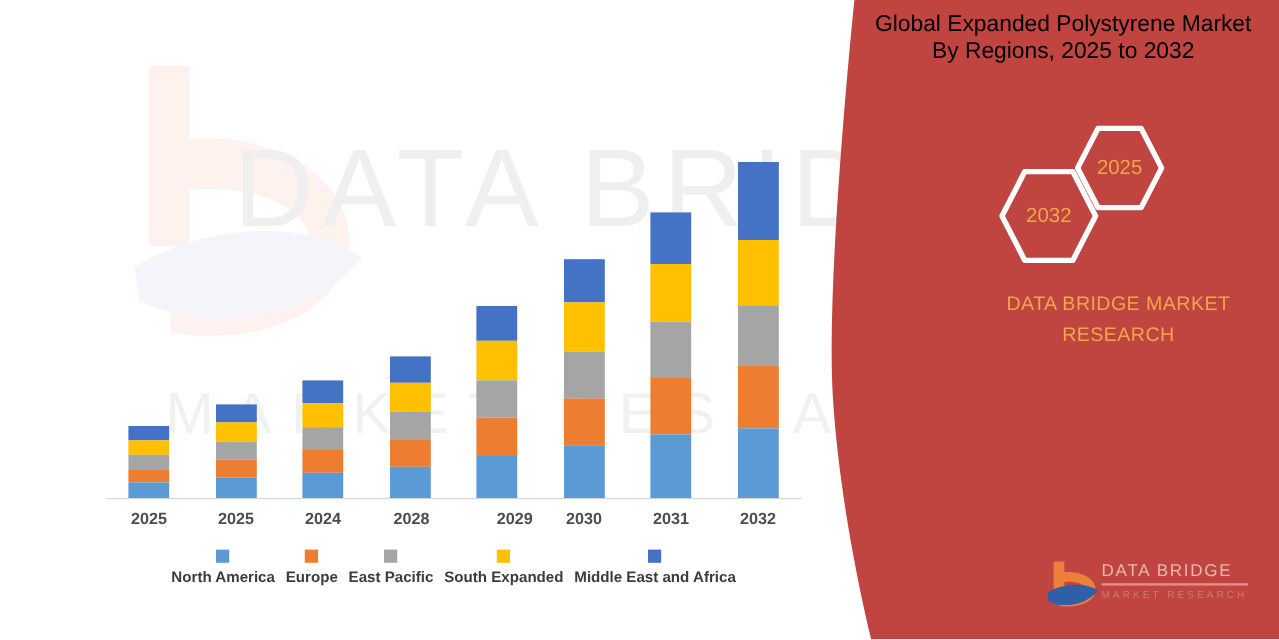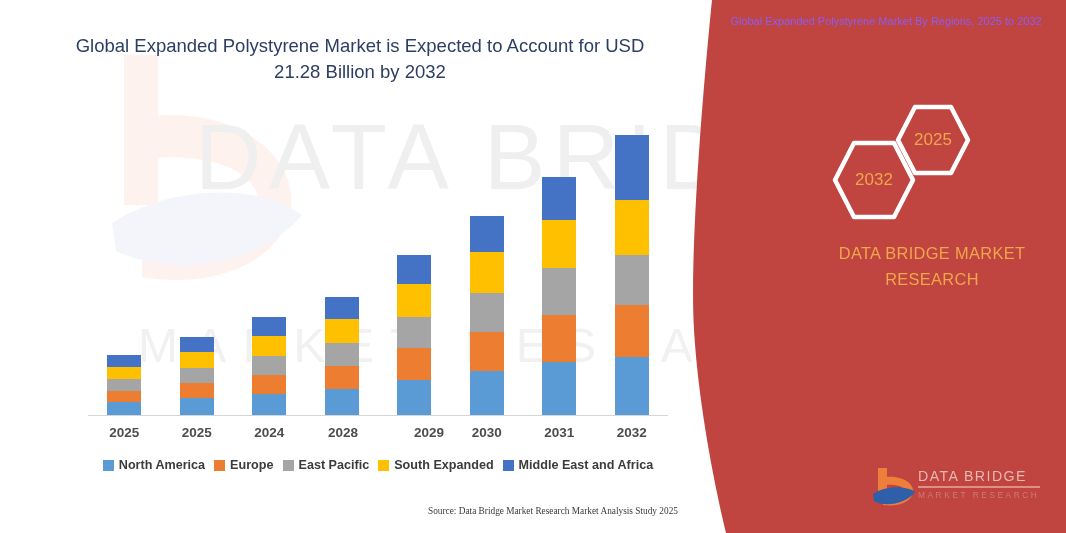--- a/index.html
+++ b/index.html
@@ -51,37 +51,37 @@
   .xlab{
     position:absolute;width:72px;text-align:center;
     font-size:13.5px;font-weight:bold;color:#4d4d4d;
   }
 
   .legend{
     position:absolute;left:88px;top:458px;width:580px;
     display:flex;justify-content:center;align-items:center;gap:9px;
     font-size:12.6px;font-weight:bold;color:#3c3c3c;
   }
-  .lg-item{display:flex;align-items:center;gap:5px;white-space:nowrap;}
+  .lg-item{display:flex;align-items:center;gap:5px;white-space:nowrap;flex-direction:column;}
   .lg-sw{width:11px;height:11px;display:inline-block;}
 
   .footer{
     position:absolute;left:0;top:506px;width:700px;height:18px;
     font-family:"Liberation Serif", serif;
     font-size:9.3px;color:#3b3b3b;
   }
   .foot-left{position:absolute;left:90px;top:0;white-space:nowrap;}
   .foot-right{position:absolute;left:428px;top:0;white-space:nowrap;}
 
   
   .redpanel{position:absolute;left:0;top:0;width:1066px;height:533px;}
   .rp-title{
     position:absolute;left:726px;top:10px;width:320px;
-    text-align:center;color:#8b5cf6;
-    font-size:11px;line-height:22px;font-weight:400;
+    text-align:center;color:#000000;
+    font-size:19px;line-height:22px;font-weight:400;
   }
   .hex{
     position:absolute;
     display:flex;align-items:center;justify-content:center;
     color:#f0a64a;font-size:17px;font-weight:400;
   }
   .hex svg{position:absolute;inset:0;}
   .hex span{position:relative;z-index:2;}
   .hex-2025{left:895px;top:104px;width:76px;height:72px;}
   .hex-2032{left:832px;top:140px;width:84px;height:80px;}
@@ -104,21 +104,20 @@
   <div class="wm-layer">
     <svg class="wm-logo" viewBox="0 0 200 265">
       <path d="M18 0 L52 0 L52 150 L18 150 Z" fill="#fdf2ee"></path>
       <path d="M40 62 C120 50 190 95 185 150 C180 205 110 235 36 222 L36 186 C100 196 150 178 152 148 C154 118 104 96 40 104 Z" fill="#fdf2ee"></path>
       <path d="M6 168 C60 132 150 126 196 160 C150 214 66 222 10 196 Z" fill="#f3f5fb"></path>
     </svg>
     <div class="wm-text wm-line1">DATA BRIDGE</div>
     <div class="wm-text wm-line2">MARKET RESEARCH</div>
   </div>
 
-  <div class="title">Global Expanded Polystyrene Market is Expected to Account for USD 21.28 Billion by 2032</div>
 
   <div class="chart">
     <div class="axis"></div>
     <div class="bars" id="bars">
         <div class="bar" style="left: 19.25px; height: 60px;">
           <div class="seg" style="background: rgb(91, 155, 213); height: 21.0269%;"></div>
           <div class="seg" style="background: rgb(237, 125, 49); height: 19.3154%;"></div>
           <div class="seg" style="background: rgb(165, 165, 165); height: 19.3154%;"></div>
           <div class="seg" style="background: rgb(255, 192, 0); height: 21.0269%;"></div>
           <div class="seg" style="background: rgb(68, 114, 196); height: 19.3154%;"></div>
@@ -201,21 +200,20 @@
           <span>South Expanded</span>
         </div>
         <div class="lg-item">
           <span class="lg-sw" style="background: rgb(68, 114, 196);"></span>
           <span>Middle East and Africa</span>
         </div>
       </div>
   </div>
 
   <div class="footer">
-    <div class="foot-right">Source: Data Bridge Market Research Market Analysis Study 2025</div>
   </div>
 
   <svg class="redpanel" viewBox="0 0 1066 533" preserveAspectRatio="none">
     <path d="M712 0 L1066 0 L1066 533 L726 533 C726 533 700 430 694 330 C688 230 712 0 712 0 Z" fill="#C0443F"></path>
   </svg>
 
   <div class="rp-title">Global Expanded Polystyrene Market By Regions, 2025 to 2032</div>
 
   <div class="hex hex-2025">
     <svg viewBox="0 0 76 72">

